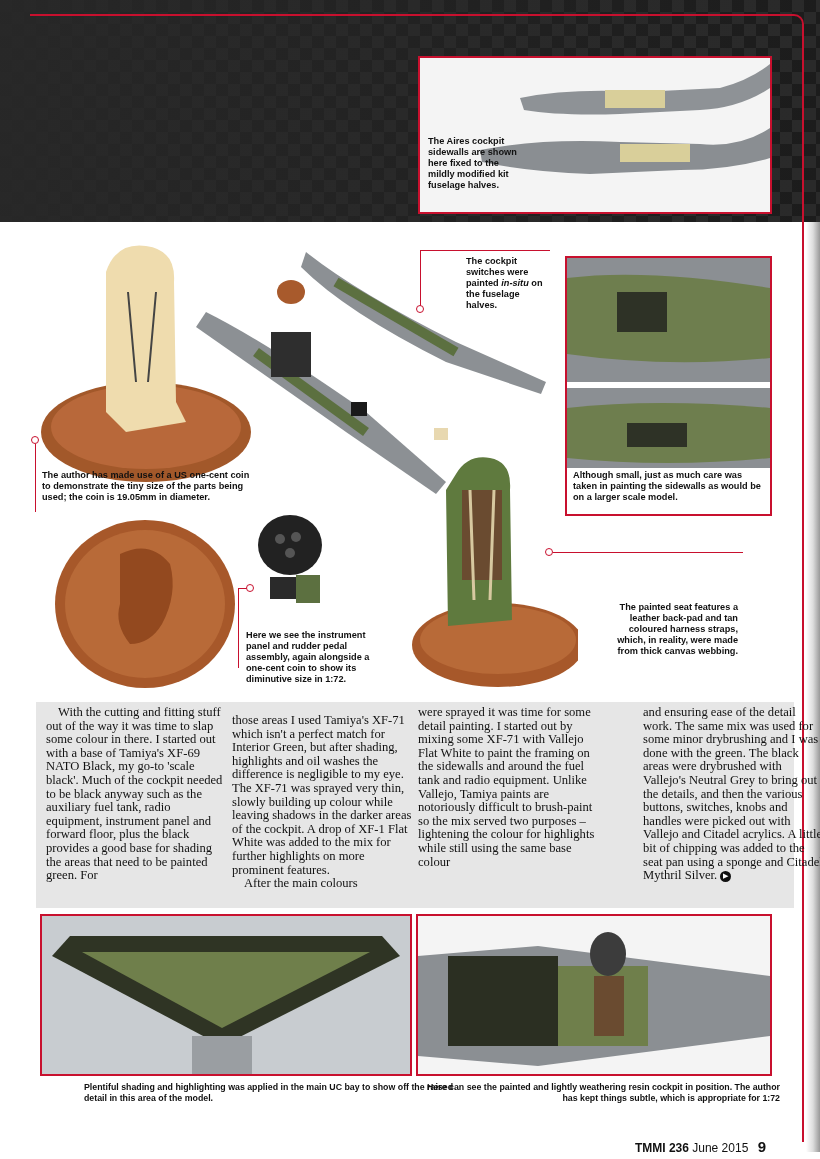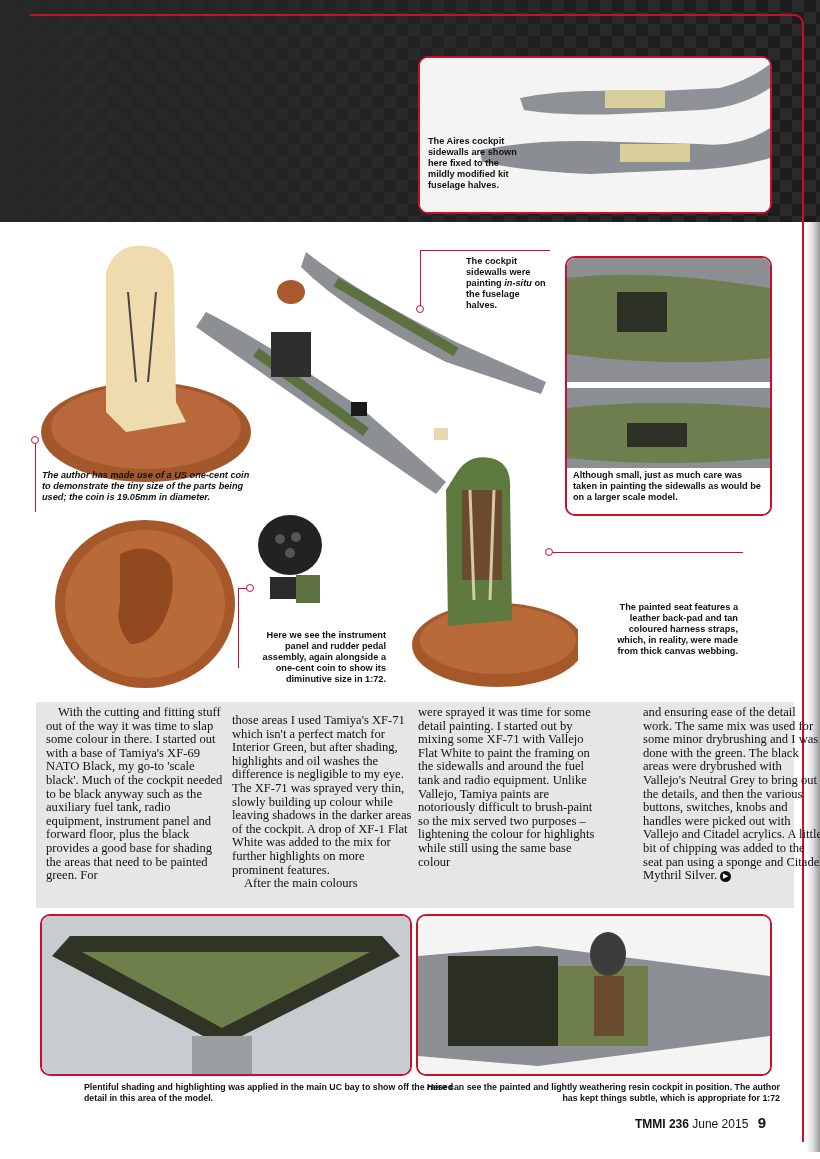--- a/index.html
+++ b/index.html
@@ -24,21 +24,21 @@
     position: absolute; left: 30px; top: 14px; width: 774px; height: 1128px;
     border-top: 2px solid #c8102e; border-right: 2px solid #c8102e;
     border-top-right-radius: 10px;
   }
   .page-shadow {
     position: absolute; right: 0; top: 222px; width: 14px; height: 930px;
     background: linear-gradient(90deg, #fff 0%, #ddd 50%, #999 100%);
   }
 
   
-  .photo { position: absolute; overflow: hidden; border-radius: 10px; }
+  .photo { position: absolute; overflow: hidden; }
   .framed { border: 2px solid #c8102e; background: #fff; }
   .photo-inner { position: absolute; inset: 0; }
 
   .caption {
     position: absolute; font-size: 9.2px; font-weight: bold; line-height: 11px; color: #111;
   }
   .caption i { }
   .rule-line { position: absolute; background: #c8102e; }
   .dot {
     position: absolute; width: 8px; height: 8px; border: 1.5px solid #c8102e;
@@ -58,21 +58,21 @@
   .col p.indent { text-indent: 12px; }
   .arrow-icon {
     display: inline-block; width: 11px; height: 11px; border-radius: 50%;
     background: #111; color: #fff; font-size: 7px; line-height: 11px; text-align: center;
     vertical-align: middle; margin-left: 3px; font-family: "DejaVu Sans", sans-serif;
   }
 
   .bottom-caption { position: absolute; font-size: 8.8px; font-weight: bold; line-height: 10.5px; }
 
   .footer {
-    position: absolute; right: 54px; top: 1114px; font-size: 12px; color: #111;
+    position: absolute; right: 54px; top: 1138px; font-size: 12px; color: #111;
   }
   .footer b { font-weight: bold; }
   .footer .page-num { font-size: 15px; font-weight: bold; margin-left: 6px; }
 </style>
 </head>
 <body>
 
 <div class="checker"></div>
 <div class="checker-fade"></div>
 <div class="page-shadow"></div>
@@ -101,42 +101,42 @@
     <path d="M300 50 L420 120" stroke="#5c7040" stroke-width="10"></path>
     <path d="M170 80 Q230 110 330 180 L410 250 L400 262 L310 200 Q210 130 160 95 Z" fill="#8c9094"></path>
     <path d="M220 120 L330 200" stroke="#5c7040" stroke-width="10"></path>
     <rect x="235" y="100" width="40" height="45" fill="#2e2e2e"></rect>
     <rect x="315" y="170" width="16" height="14" fill="#1a1a1a"></rect>
     <rect x="398" y="196" width="14" height="12" fill="#e8d8b0"></rect>
   </svg>
 </div>
 
 <div class="caption" style="left:466px; top:256px; width:86px;">
-  <span>The cockpit sidewalls were painting </span><i>in-situ</i><span> on the fuselage halves.</span>
+  <span>The cockpit switches were painted </span><i>in-situ</i><span> on the fuselage halves.</span>
 </div>
 <div class="rule-line" style="left:420px; top:250px; width:130px; height:1px;"></div>
 <div class="rule-line" style="left:420px; top:250px; width:1px; height:58px;"></div>
 <div class="dot" style="left:416px; top:305px;"></div>
 
 <div class="photo framed" style="left:565px; top:256px; width:207px; height:260px;">
   <svg class="photo-inner" width="203" height="256" viewBox="0 0 203 256">
     <rect width="203" height="256" fill="#ffffff"></rect>
     <rect x="0" y="0" width="203" height="124" fill="#8b8f93"></rect>
     <path d="M0 20 Q80 10 203 30 L203 100 Q100 110 0 96 Z" fill="#6e7e4e"></path>
     <rect x="50" y="34" width="50" height="40" fill="#2e3226"></rect>
     <rect x="0" y="130" width="203" height="80" fill="#8b8f93"></rect>
     <path d="M0 150 Q90 140 203 150 L203 200 Q100 210 0 200 Z" fill="#6e7e4e"></path>
     <rect x="60" y="165" width="60" height="24" fill="#2e3226"></rect>
   </svg>
   <div class="caption" style="left:6px; top:212px; width:192px;">Although small, just as much care was taken in painting the sidewalls as would be on a larger scale model.</div>
 </div>
 
 <div class="dot" style="left:31px; top:436px;"></div>
 <div class="rule-line" style="left:35px; top:444px; width:1px; height:68px;"></div>
-<div class="caption" style="left:42px; top:470px; width:215px;font-style:italic;">The author has made use of a US one-cent coin to demonstrate the tiny size of the parts being used; the coin is 19.05mm in diameter.</div>
+<div class="caption" style="left:42px; top:470px; width:215px;">The author has made use of a US one-cent coin to demonstrate the tiny size of the parts being used; the coin is 19.05mm in diameter.</div>
 
 <div class="photo" style="left:50px; top:514px; width:190px; height:180px;">
   <svg class="photo-inner" width="190" height="180" viewBox="0 0 190 180">
     <ellipse cx="95" cy="90" rx="90" ry="84" fill="#a7582a"></ellipse>
     <ellipse cx="95" cy="90" rx="80" ry="74" fill="#b86a38"></ellipse>
     <path d="M70 40 Q100 25 120 50 Q128 80 112 110 Q100 130 80 130 Q64 110 70 90 Z" fill="#93491f"></path>
   </svg>
 </div>
 
 <div class="photo" style="left:250px; top:505px; width:80px; height:110px;">
@@ -145,21 +145,21 @@
     <circle cx="30" cy="34" r="5" fill="#555"></circle>
     <circle cx="46" cy="32" r="5" fill="#555"></circle>
     <circle cx="40" cy="48" r="5" fill="#555"></circle>
     <rect x="46" y="70" width="24" height="28" fill="#5c7040"></rect>
     <rect x="20" y="72" width="26" height="22" fill="#2a2a2a"></rect>
   </svg>
 </div>
 <div class="rule-line" style="left:238px; top:588px; width:1px; height:80px;"></div>
 <div class="rule-line" style="left:238px; top:588px; width:12px; height:1px;"></div>
 <div class="dot" style="left:246px; top:584px;"></div>
-<div class="caption" style="left:246px; top:630px; width:140px;text-align:right;">Here we see the instrument panel and rudder pedal assembly, again alongside a one-cent coin to show its diminutive size in 1:72.</div>
+<div class="caption" style="left:246px; top:630px; width:140px;">Here we see the instrument panel and rudder pedal assembly, again alongside a one-cent coin to show its diminutive size in 1:72.</div>
 
 <div class="photo" style="left:408px; top:450px; width:170px; height:240px;">
   <svg class="photo-inner" width="170" height="240" viewBox="0 0 170 240">
     <ellipse cx="90" cy="195" rx="86" ry="42" fill="#a7582a"></ellipse>
     <ellipse cx="90" cy="190" rx="78" ry="34" fill="#b86a38"></ellipse>
     <path d="M48 24 Q60 4 82 8 Q104 12 102 40 L104 170 L40 176 L38 40 Z" fill="#5f7a3e"></path>
     <rect x="54" y="40" width="40" height="90" fill="#6a4b30"></rect>
     <path d="M62 40 L66 150 M86 40 L82 150" stroke="#d7c9a0" stroke-width="3"></path>
   </svg>
 </div>

